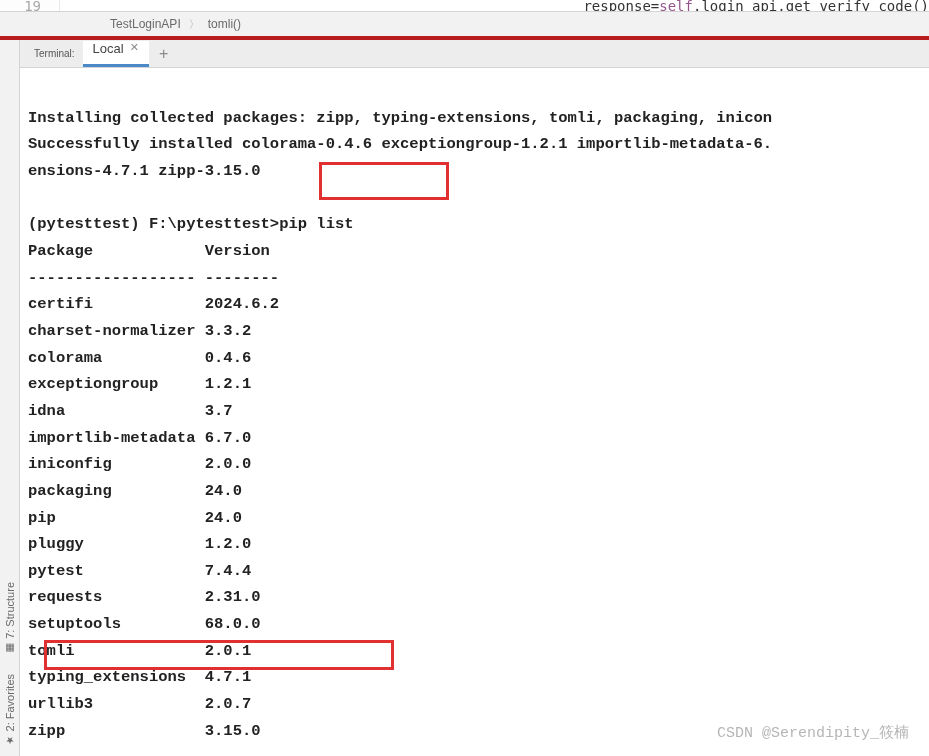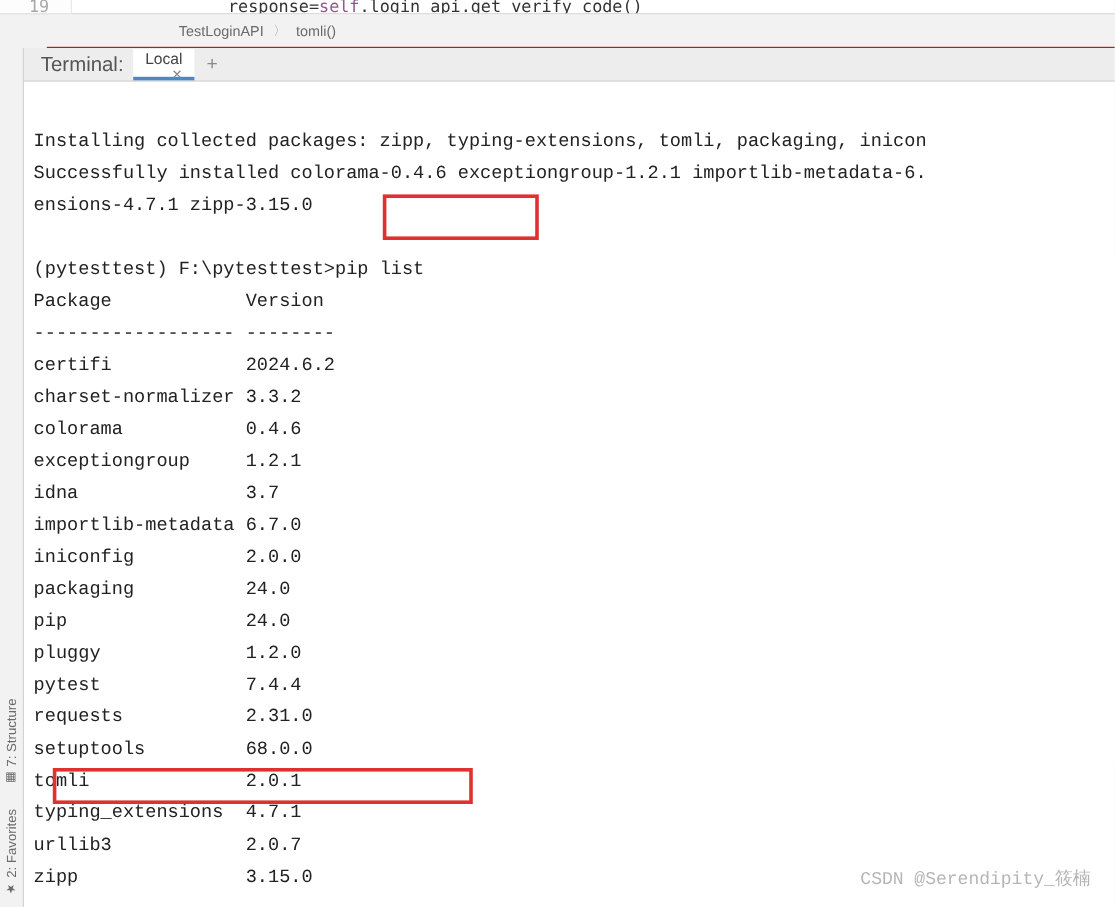--- a/index.html
+++ b/index.html
@@ -12,20 +12,21 @@
       overflow: hidden;
       position: relative;
     }
     .editor-row {
       display: flex;
       align-items: center;
       background: #ffffff;
       height: 12px;
       overflow: hidden;
       border-bottom: 1px solid #d4d4d4;
+      justify-content: space-between;
     }
     .gutter {
       width: 60px;
       text-align: right;
       padding-right: 18px;
       color: #a8a8a8;
       font-family: Consolas, monospace;
       font-size: 14px;
       background: #fdfdfd;
       border-right: 1px solid #e8e8e8;
@@ -37,24 +38,23 @@
       padding-left: 130px;
       white-space: pre;
     }
     .kw-self { color: #94558d; }
     .breadcrumb-bar {
       display: flex;
       align-items: center;
       background: #f2f2f2;
       height: 28px;
       padding-left: 110px;
-      border-bottom: 1px solid #b91c1c;
+      border-bottom: 4px solid #b91c1c;
       color: #6a6a6a;
       font-size: 12px;
-      margin-left: 39px;
     }
     .breadcrumb-sep {
       margin: 0 8px;
       color: #a8a8a8;
       font-size: 11px;
     }
     .main-row {
       display: flex;
       height: calc(756px - 12px - 28px);
     }
@@ -91,33 +91,32 @@
       display: flex;
       align-items: center;
       background: #ededed;
       height: 28px;
       border-bottom: 1px solid #d4d4d4;
       padding-left: 8px;
       gap: 2px;
     }
     .terminal-label {
       color: #555;
-      font-size: 17px;
+      font-size: 10px;
       padding: 0 6px;
     }
     .terminal-tab {
       display: flex;
-      align-items: flex-end;
+      align-items: flex-start;
       padding: 0 10px;
       height: 26px;
       font-size: 13px;
       color: #444;
       border-bottom: 3px solid transparent;
       position: relative;
-      flex-direction: column;
     }
     .terminal-tab.active {
       border-bottom: 3px solid #4a88c7;
       background: #fff;
     }
     .tab-close {
       margin-left: 6px;
       color: #8a8a8a;
       font-size: 11px;
     }
@@ -130,20 +129,21 @@
     .terminal-content {
       flex: 1;
       padding: 10px 8px 8px 8px;
       font-family: Consolas, "Courier New", monospace;
       font-size: 15.5px;
       color: #222;
       line-height: 1.72;
       white-space: pre;
       overflow: hidden;
       position: relative;
+      font-weight: bold;
     }
     .prompt-line {
       position: relative;
     }
     .highlight-box-cmd {
       position: absolute;
       border: 3px solid #e03030;
       left: 299px;
       top: 94px;
       width: 130px;

